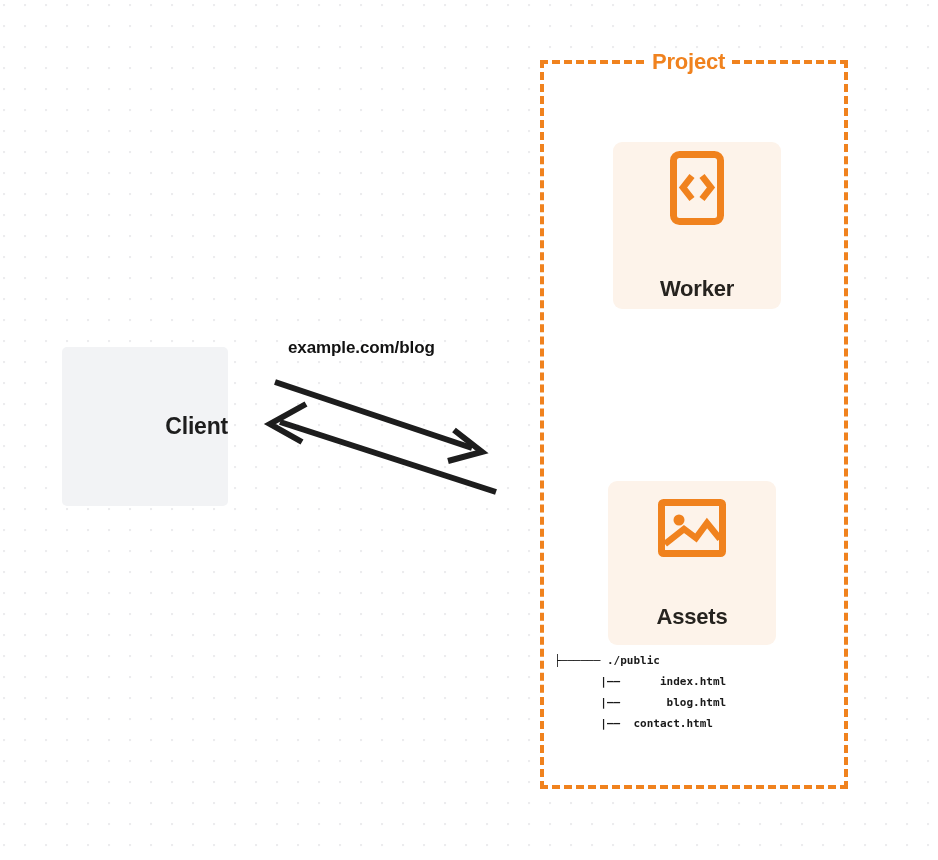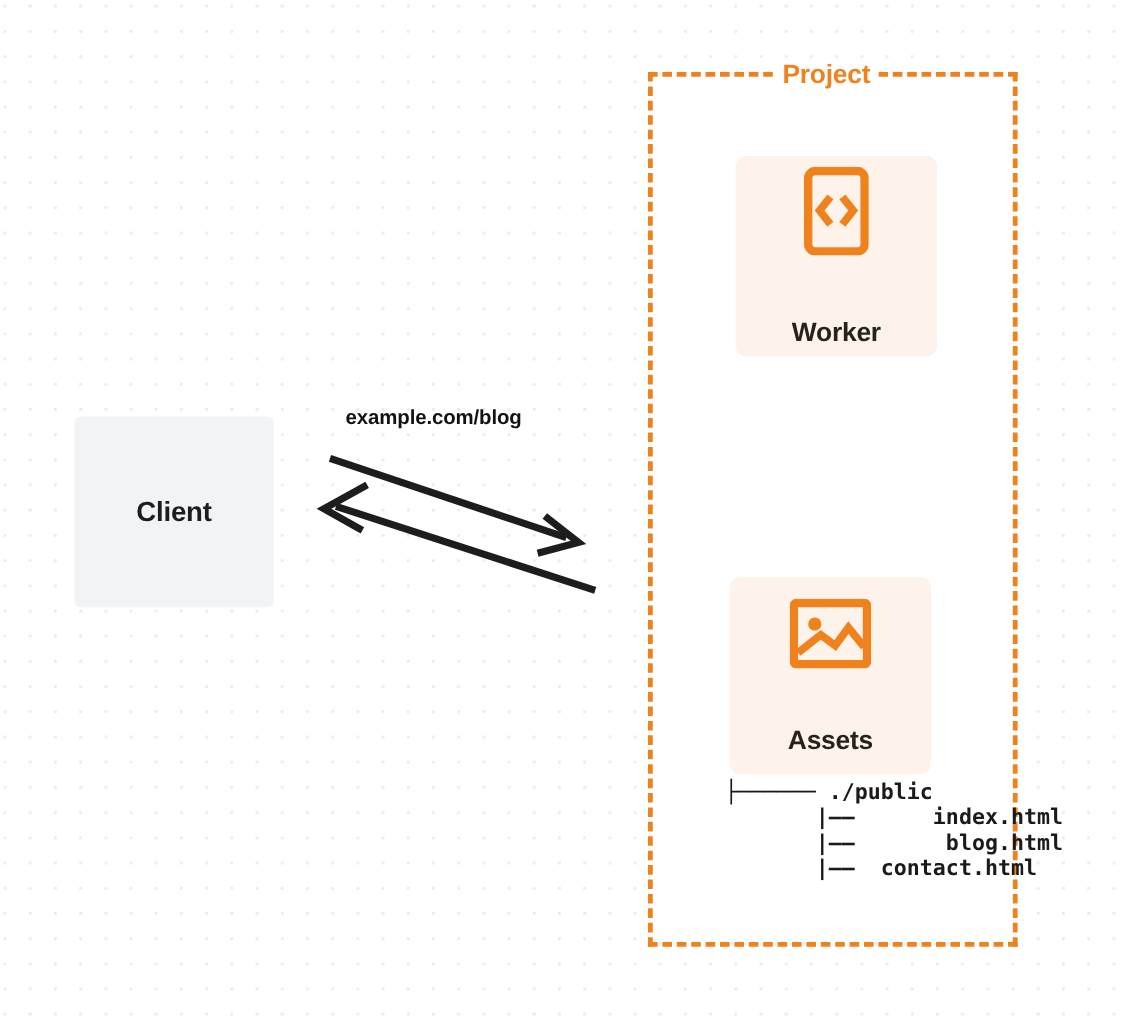--- a/index.html
+++ b/index.html
@@ -32,21 +32,21 @@
   #client-node {
     position: absolute;
     left: 62px;
     top: 347px;
     width: 166px;
     height: 159px;
     background: #f2f3f5;
     border-radius: 5px;
     display: flex;
     align-items: center;
-    justify-content: center;
+    justify-content: flex-end;
   }
   #client-node .node-label {
     font-size: 23px;
     font-weight: bold;
     color: #1d1d1d;
     letter-spacing: -0.2px;
   }
 
   
   #edge-label {
@@ -99,43 +99,43 @@
     position: absolute;
     width: 168px;
     height: 167px;
     background: #fdf3ea;
     border-radius: 9px;
     display: flex;
     flex-direction: column;
     align-items: center;
     justify-content: center;
   }
-  #worker-card { left: 613px; top: 130px; gap: 40px; }
+  #worker-card { left: 613px; top: 142px; gap: 40px; }
   #assets-card { left: 608px; top: 481px; height: 164px; gap: 32px; }
 
   .service-card .card-icon {
     display: block;
     margin-bottom: 13px;
   }
   #assets-card .card-icon { margin-bottom: 17px; }
   .service-card .card-label {
     font-size: 22px;
     font-weight: bold;
     color: #26231f;
     letter-spacing: -0.2px;
     line-height: 22px;
   }
 
   
   #asset-tree {
     position: absolute;
-    left: 604px;
+    left: 554px;
     top: 650px;
     font-family: "DejaVu Sans Mono", "Liberation Mono", monospace;
-    font-size: 18px;
+    font-size: 11px;
     line-height: 21px;
     color: #1a1a1a;
     white-space: pre;
     font-weight: bold;
   }
 </style>
 </head>
 <body>
 
 <div id="canvas"></div>

